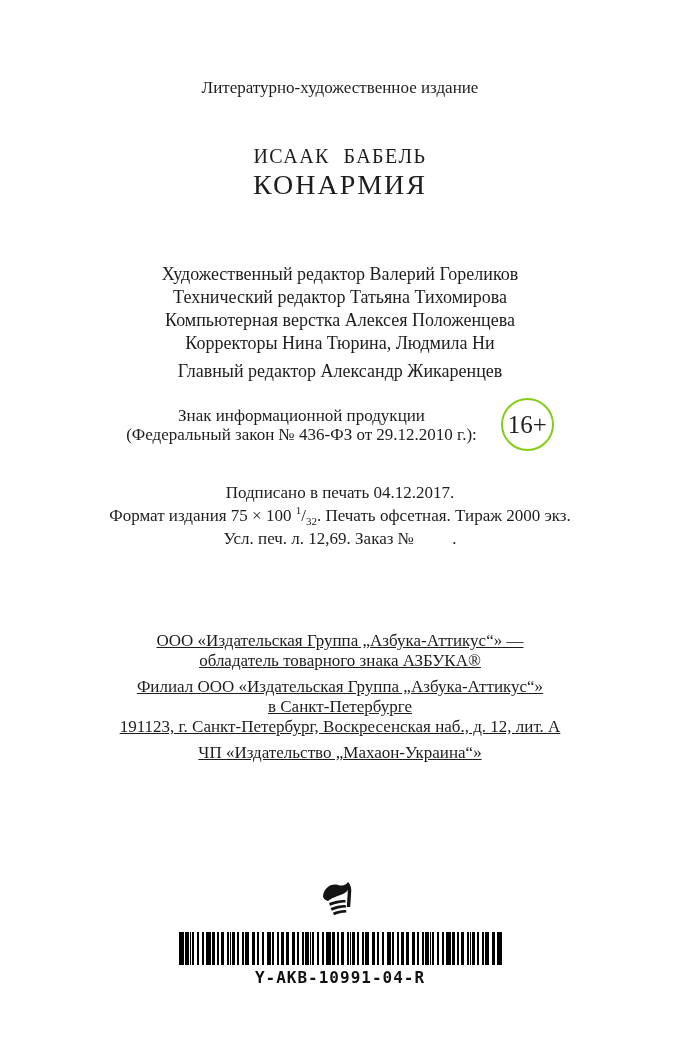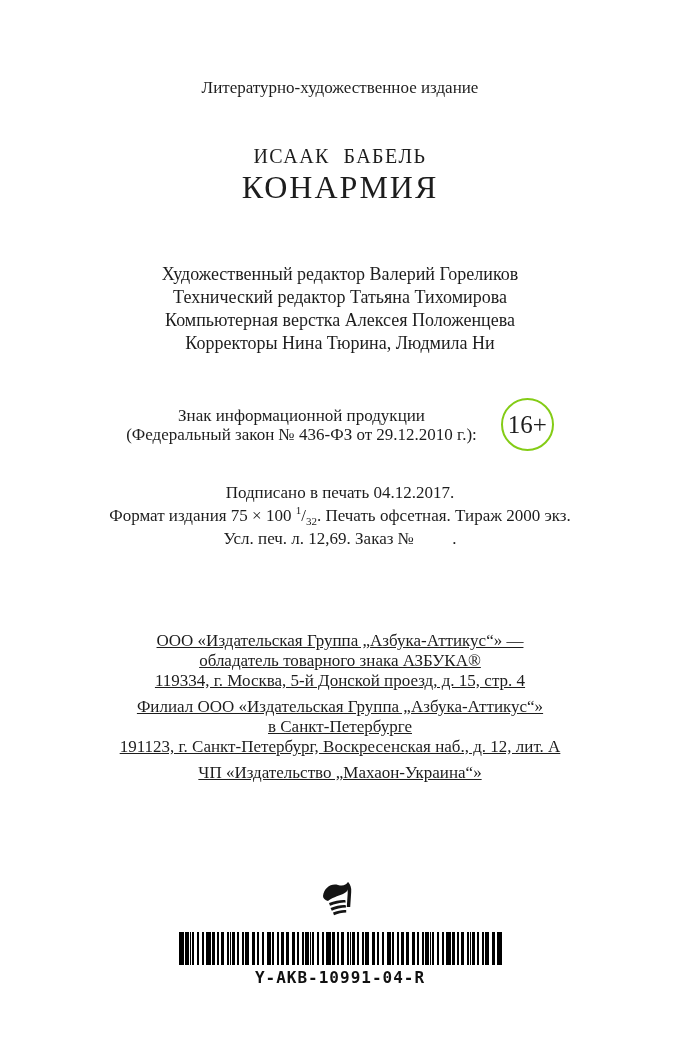--- a/index.html
+++ b/index.html
@@ -12,21 +12,21 @@
     font-family:"Liberation Serif","DejaVu Serif",serif;
     overflow:hidden;
   }
   .page * { box-sizing:border-box; }
 
   .centered { position:absolute; left:0; width:100%; text-align:center; }
 
   .edition-type { top:62px; font-size:17px; }
 
   .author-name { top:129px; font-size:20px; letter-spacing:1.5px; word-spacing:7px; }
-  .book-title  { top:153px; font-size:32px; letter-spacing:2px; }
+  .book-title  { top:153px; font-size:28px; letter-spacing:2px; }
 
   .credits { top:247px; font-size:18px; line-height:23px; }
   .credits .chief { margin-top:5px; }
 
   .age-row {
     position:absolute; top:382px; left:0; width:100%;
     display:flex; justify-content:center; align-items:center; gap:24px;font-family:Liberation Serif, serif;
   }
   .age-text { font-size:17px; line-height:19px; text-align:center; }
   .age-badge {
@@ -71,41 +71,41 @@
 
   <div class="centered author-name">ИСААК БАБЕЛЬ</div>
 
   <div class="centered book-title">КОНАРМИЯ</div>
 
   <div class="centered credits">
     <div>Художественный редактор Валерий Гореликов</div>
     <div>Технический редактор Татьяна Тихомирова</div>
     <div>Компьютерная верстка Алексея Положенцева</div>
     <div>Корректоры Нина Тюрина, Людмила Ни</div>
+    <div class="chief">Главный редактор Александр Жикаренцев</div>
   </div>
 
   <div class="age-row">
     <div class="age-text">
       <div>Знак информационной продукции</div>
       <div>(Федеральный закон № 436-ФЗ от 29.12.2010 г.):</div>
     </div>
     <div class="age-badge">16+</div>
   </div>
 
   <div class="centered print-info">
     <div>Подписано в печать 04.12.2017.</div>
     <div><span>Формат издания 75 × 100 </span><sup>1</sup><span>/</span><sub>32</sub><span>. Печать офсетная. Тираж 2000 экз.</span></div>
     <div>Усл. печ. л. 12,69. Заказ №&nbsp;&nbsp;&nbsp;&nbsp;&nbsp;&nbsp;&nbsp;&nbsp;&nbsp;.</div>
   </div>
 
   <div class="centered publisher">
     <div class="pub-block">
       <div>ООО «Издательская Группа „Азбука-Аттикус“» —</div>
       <div>обладатель товарного знака АЗБУКА®</div>
-      <div>119334, г. Москва, 5-й Донской проезд, д. 15, стр. 4</div>
     </div>
     <div class="pub-block">
       <div>Филиал ООО «Издательская Группа „Азбука-Аттикус“»</div>
       <div>в Санкт-Петербурге</div>
       <div>191123, г. Санкт-Петербург, Воскресенская наб., д. 12, лит. А</div>
     </div>
     <div class="pub-block">
       <div>ЧП «Издательство „Махаон-Украина“»</div>
     </div>
   </div>

